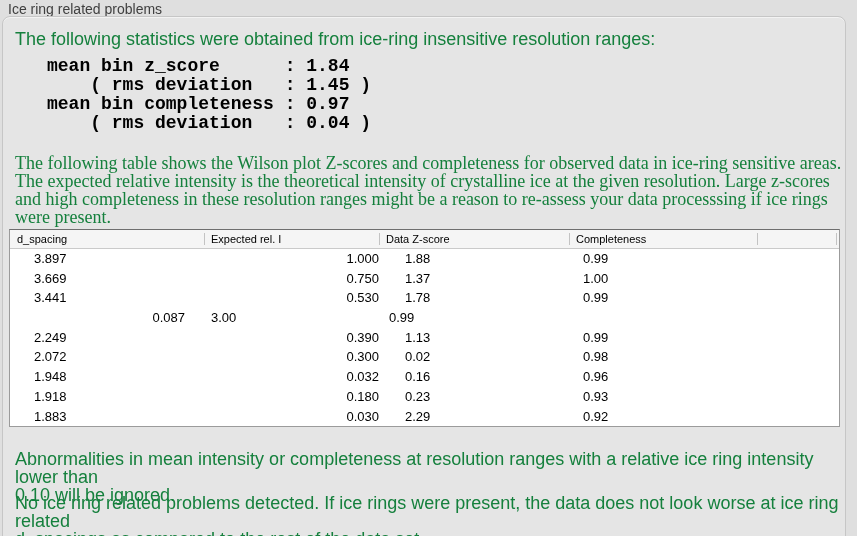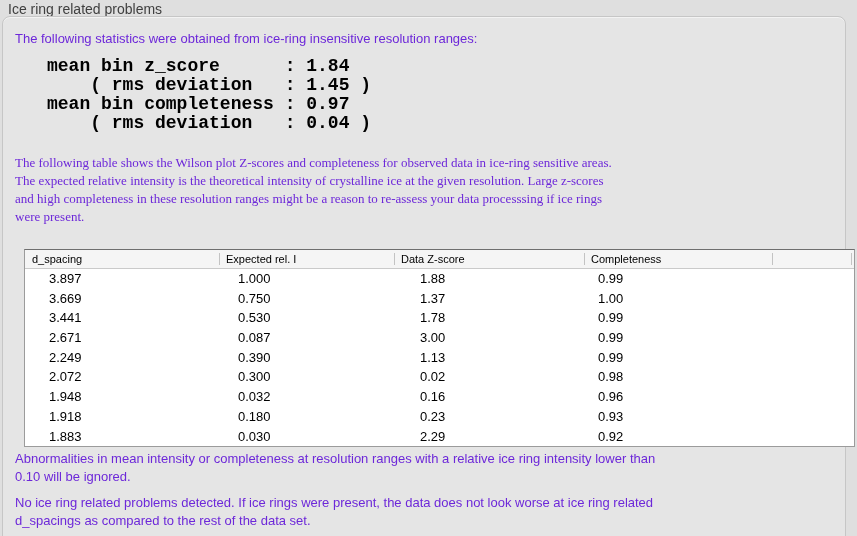--- a/index.html
+++ b/index.html
@@ -18,42 +18,41 @@
   .groupbox {
     position: absolute; left: 2px; top: 16px;
     width: 842px; height: 620px;
     background: #e5e5e5;
     border: 1px solid #c6c6c6;
     border-radius: 8px;
     box-shadow: inset 0 1px 0 rgba(255,255,255,0.55);
   }
   .para {
     position: absolute;
-    font-size: 13px; line-height: 18px;
+    font-size: 18px; line-height: 18px;
     white-space: pre-line;
-    color: #6d28d9;
+    color: #15803d;
   }
   .intro { left: 12px; top: 13px; }
   .mono {
     position: absolute; left: 44px; top: 40px; margin: 0;
     font-family: "Liberation Mono", monospace;
     font-size: 18px; line-height: 19px; font-weight: bold;
     white-space: pre; color: #000;
   }
   .desc  { left: 12px; top: 137px; font-family: Liberation Serif, serif; }
   .note1 { left: 12px; top: 433px; }
   .note2 { left: 12px; top: 477px; }
 
   .datatable {
-    position: absolute; left: 6px; top: 232px;
+    position: absolute; left: 6px; top: 212px;
     width: 829px;
     background: #0f766e;
     border: 1px solid #9b9b9b;
     border-top-color: #6e6e6e;
-    margin-left: 15px;
   }
   .thead {
     display: flex;
     height: 18px;
     background: #f5f5f5;
     border-bottom: 1px solid #cacaca;
     font-size: 11px; line-height: 18px;
   }
   .th {
     position: relative;
@@ -80,21 +79,21 @@
   .c3 { width: 188px; }
   .c4 { flex: 1; }
   .tr {
     display: flex;
     height: 19.7px;
     font-size: 13px; line-height: 19.7px;
     background: #fff;
   }
   .td { box-sizing: border-box; white-space: nowrap; }
   .td.c0 { padding-left: 24px; }
-  .td.c1 { padding-left: 19px; }
+  .td.c1 { padding-left: 19px; text-align: right; }
   .td.c2 { padding-left: 26px; }
   .td.c3 { padding-left: 14px; }
 </style>
 </head>
 <body>
 
 <div class="panel-title">Ice ring related problems</div>
 
 <div class="groupbox">
 
@@ -131,21 +130,20 @@
           <div class="td c2">1.37</div>
           <div class="td c3">1.00</div>
         </div>
         <div class="tr">
           <div class="td c0">3.441</div>
           <div class="td c1">0.530</div>
           <div class="td c2">1.78</div>
           <div class="td c3">0.99</div>
         </div>
         <div class="tr">
-          <div class="td c0">2.671</div>
           <div class="td c1">0.087</div>
           <div class="td c2">3.00</div>
           <div class="td c3">0.99</div>
         </div>
         <div class="tr">
           <div class="td c0">2.249</div>
           <div class="td c1">0.390</div>
           <div class="td c2">1.13</div>
           <div class="td c3">0.99</div>
         </div>

